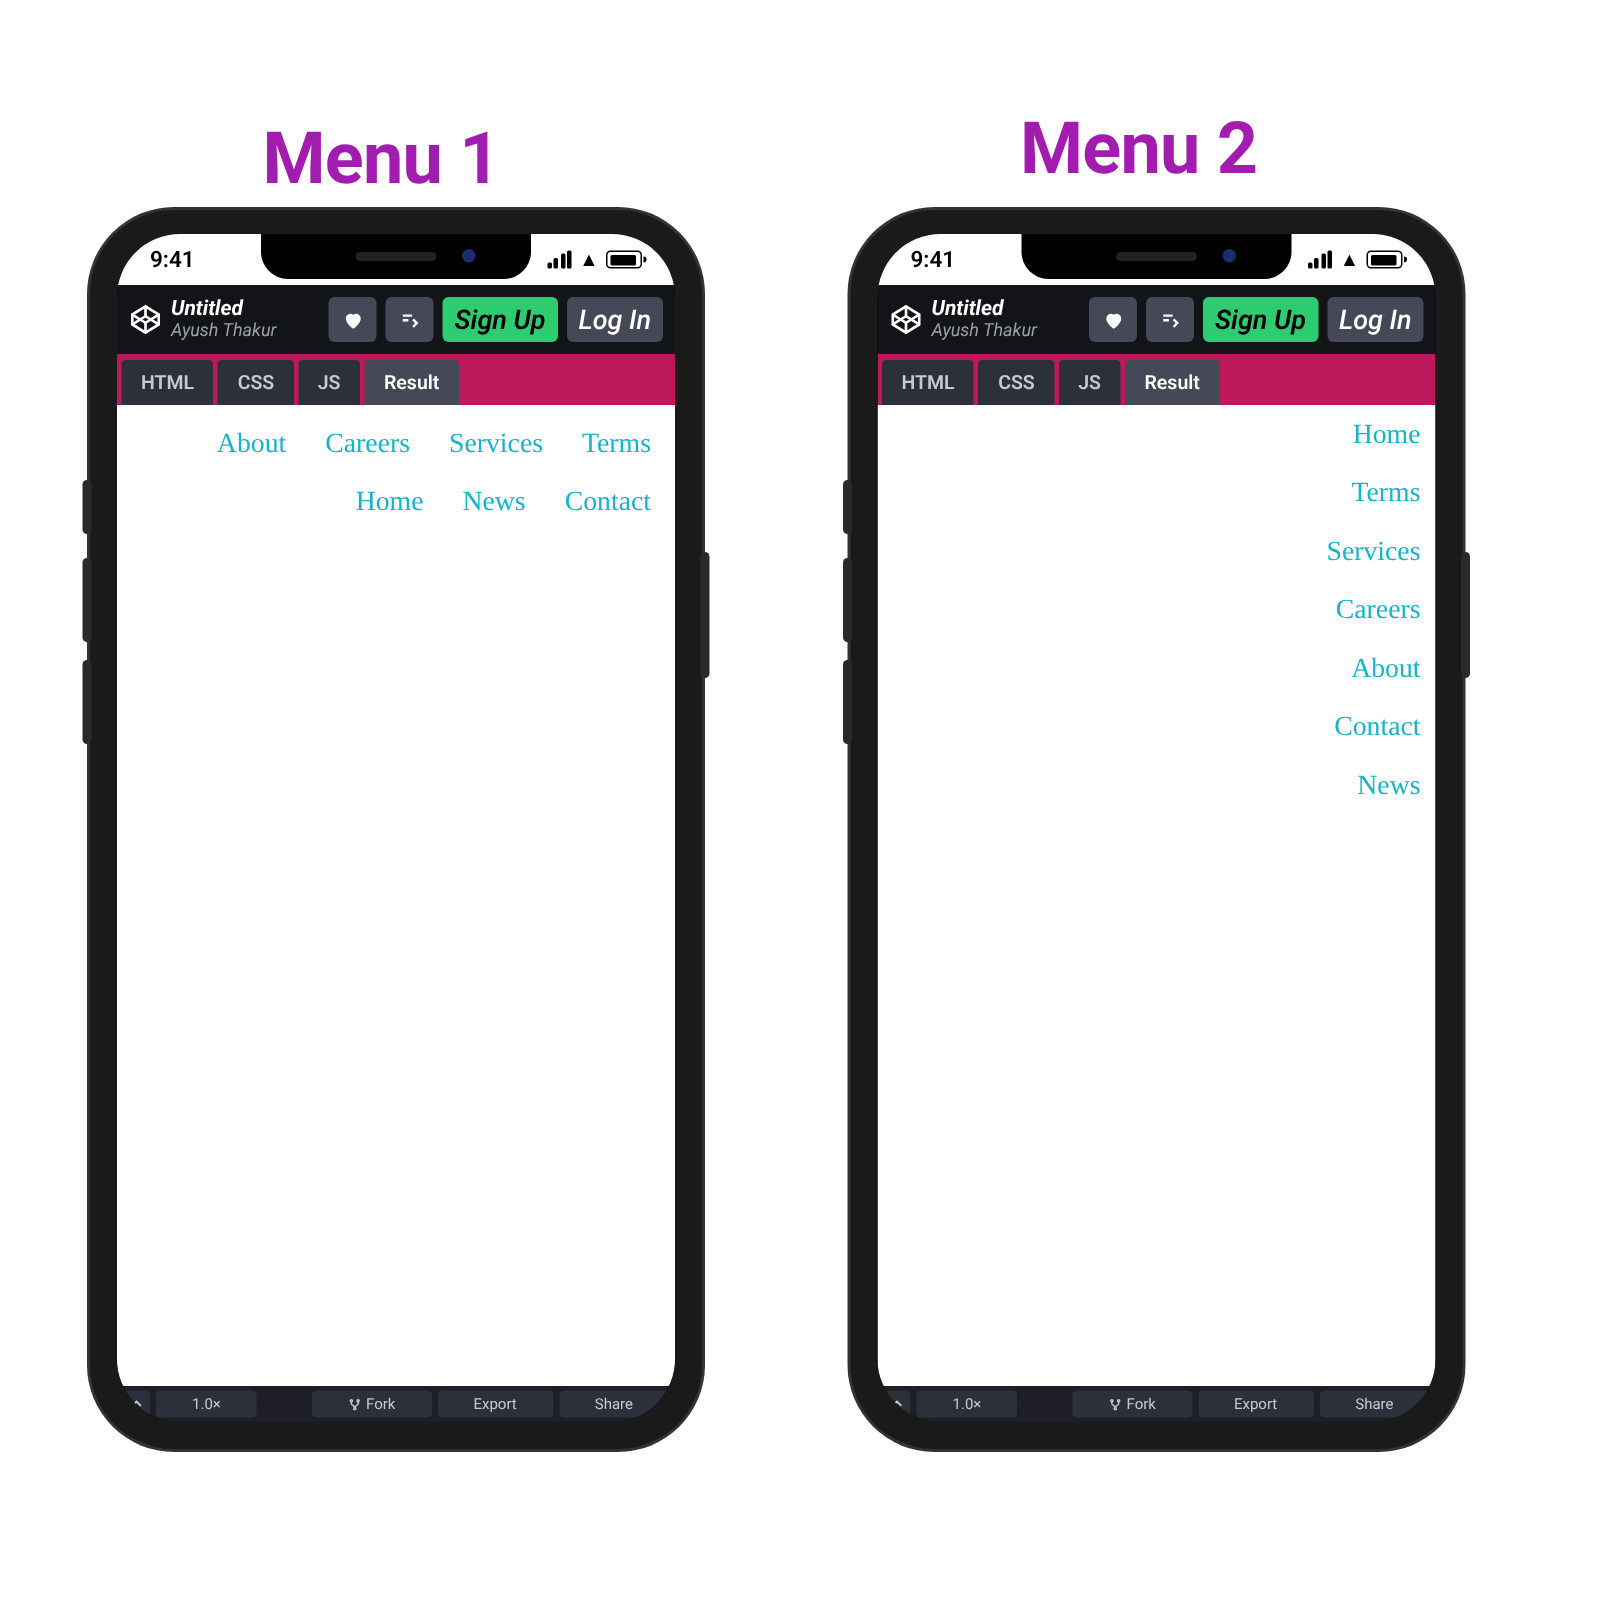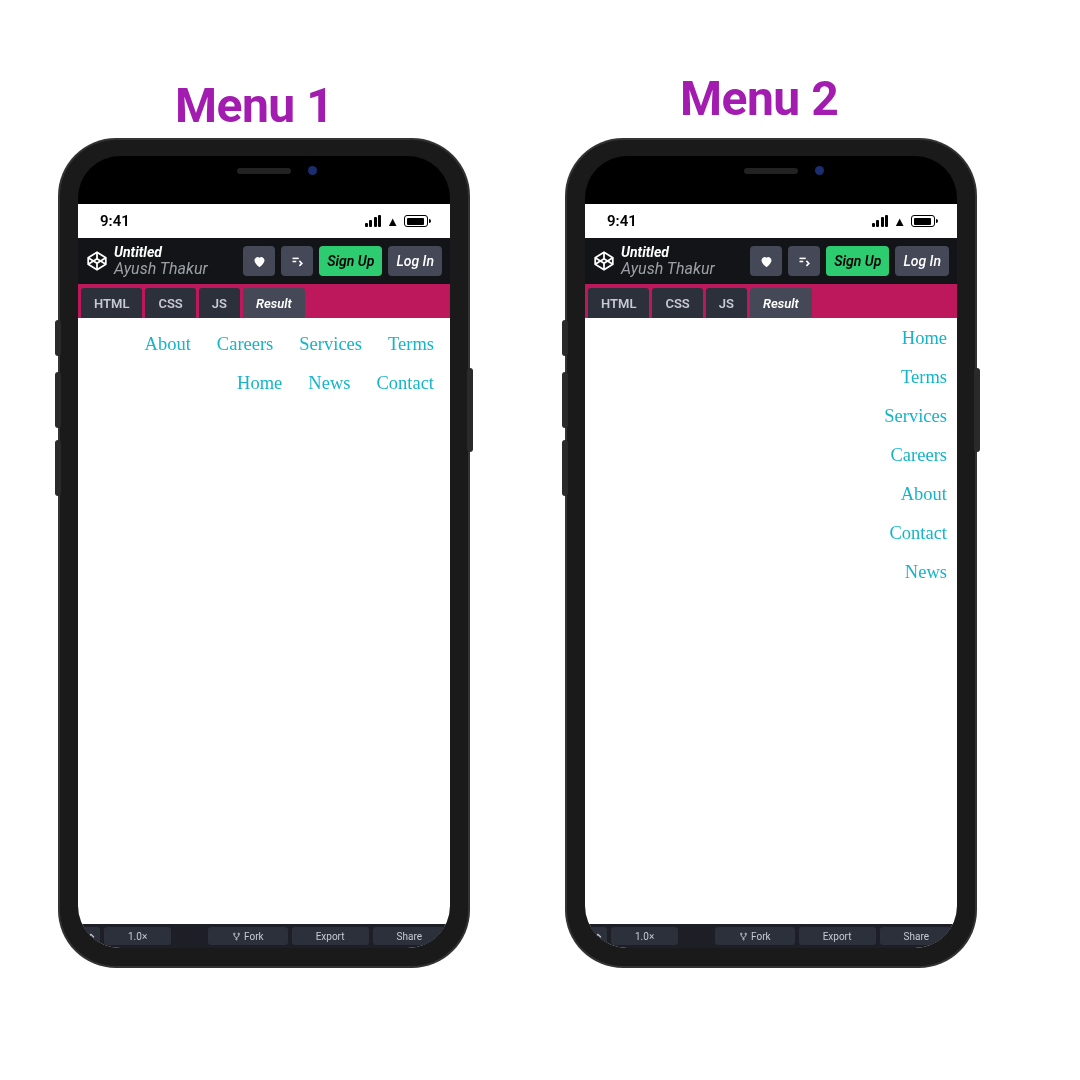--- a/index.html
+++ b/index.html
@@ -76,21 +76,21 @@
     left:calc(50% + 44px); top:10px;
     width:9px; height:9px; background:#1a2d6e; border-radius:50%;
   }
 
   .status-bar {
     position: relative;
     height: 34px;
     background: #fff;
     display:flex; justify-content:space-between; align-items:center;
     padding: 17px 22px;
-    font-size: 15px; font-weight: 600; color:#000;margin-top:48px;
+    font-size: 15px; font-weight: 600; color:#000;
   }
   .status-right { display:flex; gap:5px; align-items:center; }
 
   .signal-icon { display:flex; gap:1.5px; align-items:flex-end; height:12px;}
   .signal-icon span { width:3px; background:#000; border-radius:1px;}
   .signal-icon span:nth-child(1){height:4px;} .signal-icon span:nth-child(2){height:7px;}
   .signal-icon span:nth-child(3){height:10px;} .signal-icon span:nth-child(4){height:12px;}
   .wifi-glyph{font-size:13px;line-height:1;}
 
   .battery-icon{width:24px;height:12px;border:1.5px solid #000;border-radius:3px;position:relative;}
@@ -98,42 +98,42 @@
   .battery-icon .fill{position:absolute;left:1.5px;top:1.5px;bottom:1.5px;width:17px;background:#000;border-radius:1px;}
 
   .codepen-header{
     background:#131417; height:46px; display:flex; align-items:center;
     padding:0 8px; gap:6px; color:#fff;font-style:italic;
   }
   .cp-logo{width:22px;height:22px;flex-shrink:0;}
   .cp-logo svg{width:100%;height:100%;}
   .cp-title-block{flex:1; min-width:0; line-height:1.1;}
   .cp-title{font-size:14px;font-weight:700;color:#fff;}
-  .cp-author{font-size:16px;color:#9aa0a6;}
+  .cp-author{font-size:12px;color:#9aa0a6;}
 
   .cp-btn{
     background:#444857;color:#fff;border-radius:4px;
     height:30px; display:flex;align-items:center;justify-content:center;
-    font-size:14px; padding:0 8px; font-weight:500;
+    font-size:18px; padding:0 8px; font-weight:500;
   }
   .cp-btn.icon{width:32px;padding:0;}
   .cp-btn.signup{background:#2ecc71;color:#000;font-weight:600;}
   .cp-btn + .cp-btn{margin-left:0;}
 
   .codepen-tabs{
     background:#be185d;height:34px;display:flex;align-items:stretch;
     padding-left:3px; gap:3px;
   }
   .cp-tab{
     color:#c7c9d3;font-size:13px;font-weight:600;
     display:flex;align-items:center;padding:0 13px;
     background:#2c303a;border-radius:3px 3px 0 0;
     margin-top:4px;
   }
-  .cp-tab.active{background:#444857;color:#fff;font-style:italic;}
+  .cp-tab.active{background:#444857;color:#fff;}
 
   .content-area{
     background:#fff; height: calc(100% - 34px - 46px - 34px - 24px);
     position:relative; overflow:hidden;
     font-family: Georgia, 'Times New Roman', serif;
   }
 
   .menu-horizontal{
     padding:14px 10px 0 0; text-align:right;
   }

